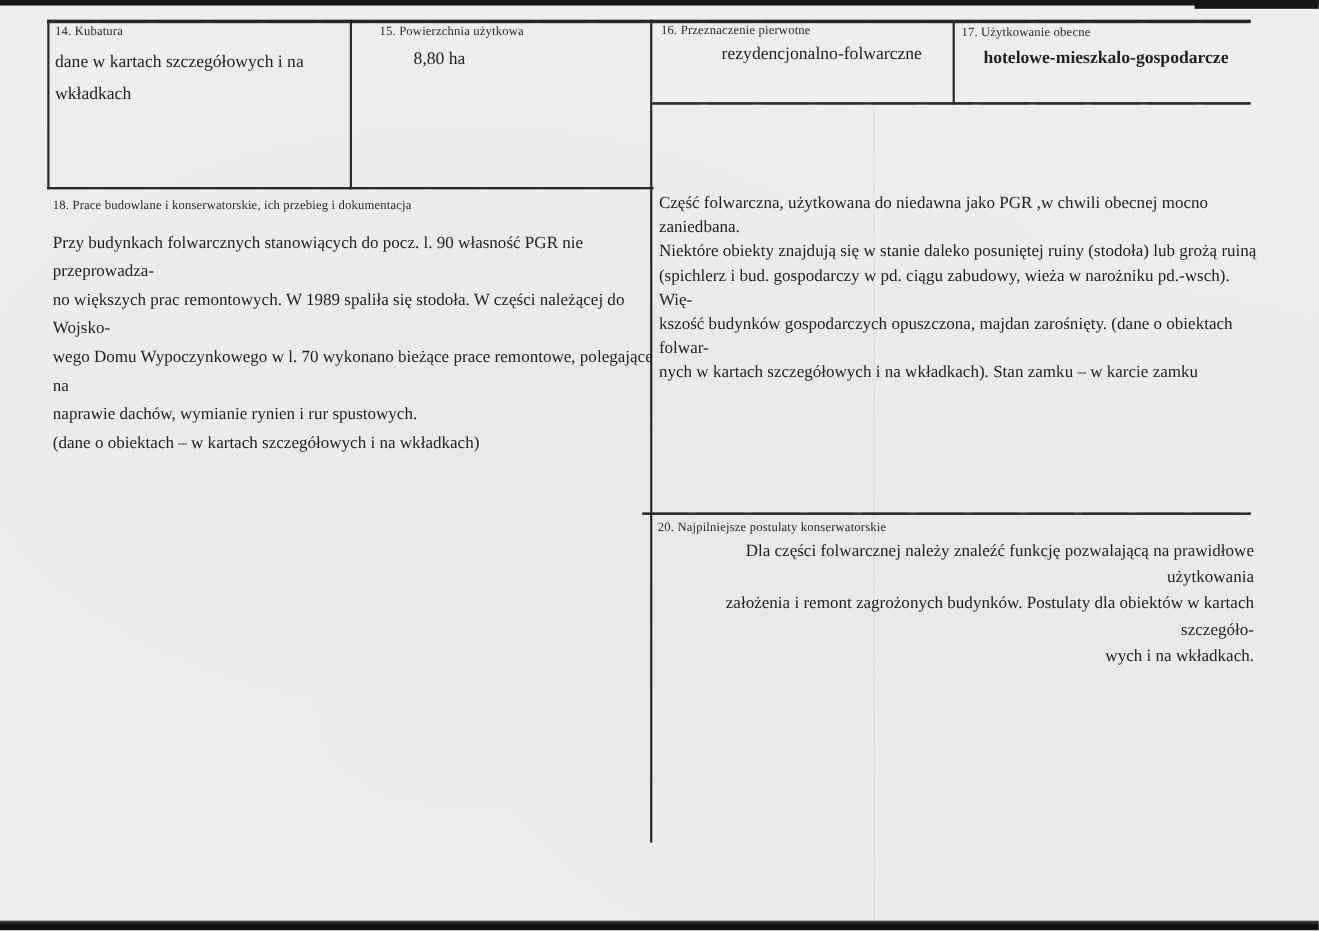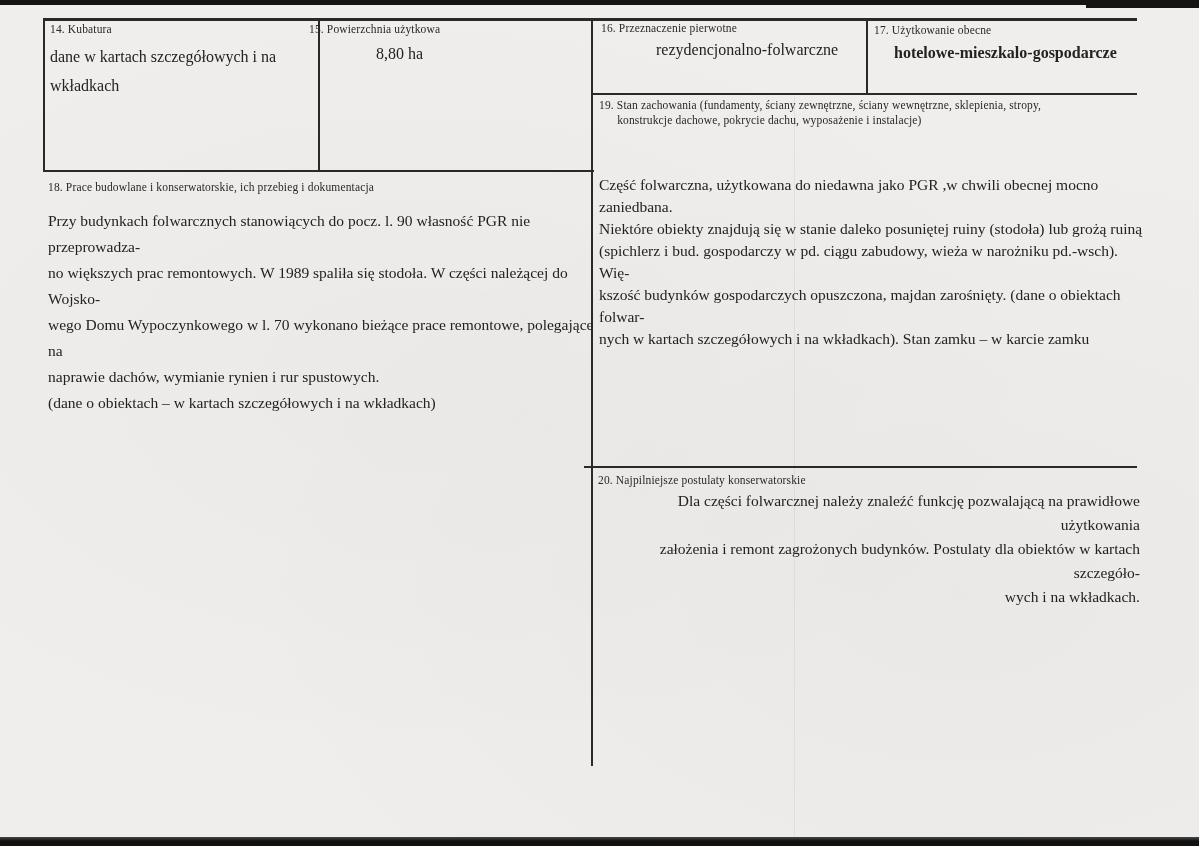--- a/index.html
+++ b/index.html
@@ -62,21 +62,21 @@
     color: #2a2824;
   }
   .val {
     position: absolute;
     font-size: 16px;
     white-space: pre-wrap;
     color: #242220;
   }
   .f14-label { left: 50px;  top: 22px; }
   .f14-value { left: 50px;  top: 42px;  line-height: 29px; }
-  .f15-label { left: 309px; top: 22px; }
+  .f15-label { left: 345px; top: 22px; }
   .f15-value { left: 376px; top: 45px; }
   .f16-label { left: 601px; top: 21px; }
   .f16-value { left: 656px; top: 41px; }
   .f17-label { left: 874px; top: 23px; }
   .f17-value { left: 894px; top: 44px; font-weight: bold; }
   .f18-label { left: 48px;  top: 180px; }
   .f18-value { left: 48px;  top: 208px; width: 548px; font-size: 15.5px; line-height: 26px; }
   .f19-label { left: 599px; top: 98px; }
   .f19-value { left: 599px; top: 174px; width: 545px; font-size: 15.5px; line-height: 22px; }
   .f20-label { left: 598px; top: 473px; }
@@ -114,22 +114,20 @@
   <div class="lbl f17-label">17. Użytkowanie obecne</div>
   <div class="val f17-value">hotelowe-mieszkalo-gospodarcze</div>
 
   <div class="lbl f18-label">18. Prace budowlane i konserwatorskie, ich przebieg i dokumentacja</div>
   <div class="val f18-value">Przy budynkach folwarcznych stanowiących do pocz. l. 90 własność PGR nie przeprowadza-
 no większych prac remontowych. W 1989 spaliła się stodoła. W części należącej do Wojsko-
 wego Domu Wypoczynkowego w l. 70 wykonano bieżące prace remontowe, polegające na
 naprawie dachów, wymianie rynien i rur spustowych.
 (dane o obiektach – w kartach szczegółowych i na wkładkach)</div>
 
-  <div class="lbl f19-label">19. Stan zachowania (fundamenty, ściany zewnętrzne, ściany wewnętrzne, sklepienia, stropy,
-      konstrukcje dachowe, pokrycie dachu, wyposażenie i instalacje)</div>
   <div class="val f19-value">Część folwarczna, użytkowana do niedawna jako PGR ,w chwili obecnej mocno zaniedbana.
 Niektóre obiekty znajdują się w stanie daleko posuniętej ruiny (stodoła) lub grożą ruiną
 (spichlerz i bud. gospodarczy w pd. ciągu zabudowy, wieża w narożniku pd.-wsch). Wię-
 kszość budynków gospodarczych opuszczona, majdan zarośnięty. (dane o obiektach folwar-
 nych w kartach szczegółowych i na wkładkach). Stan zamku – w karcie zamku</div>
 
   <div class="lbl f20-label">20. Najpilniejsze postulaty konserwatorskie</div>
   <div class="val f20-value">Dla części folwarcznej należy znaleźć funkcję pozwalającą na prawidłowe użytkowania
 założenia i remont zagrożonych budynków. Postulaty dla obiektów w kartach szczegóło-
 wych i na wkładkach.</div>

